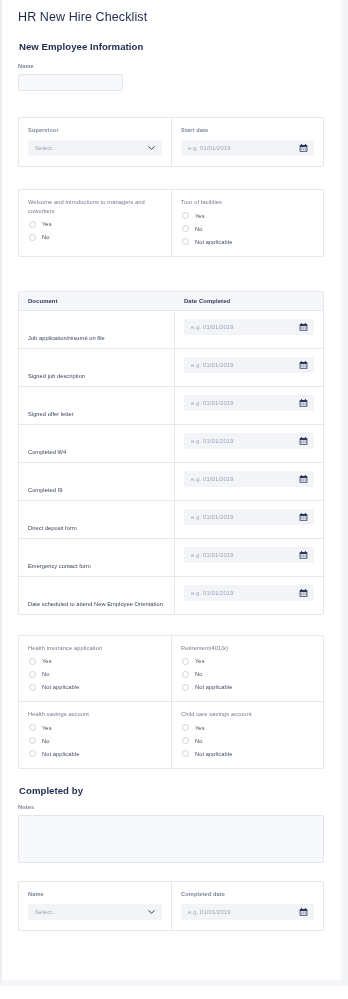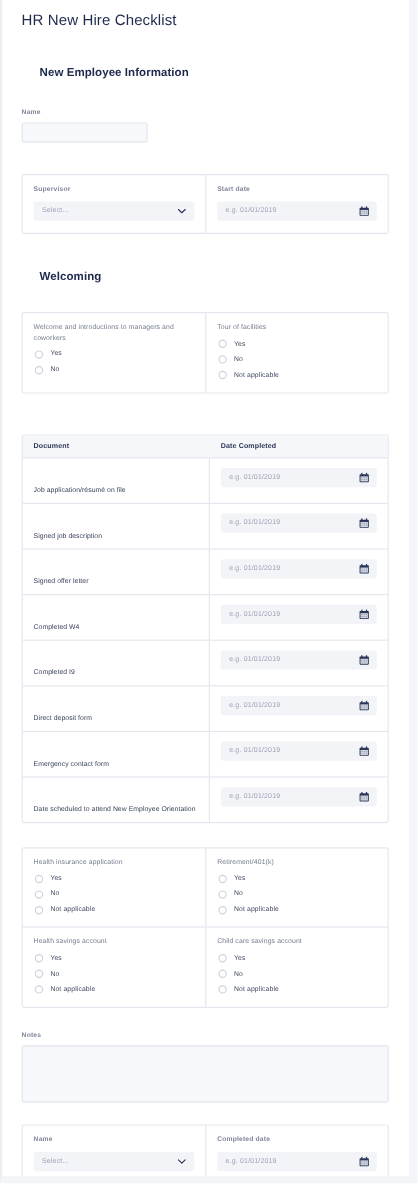--- a/index.html
+++ b/index.html
@@ -46,21 +46,21 @@
     letter-spacing: .1px;
     margin: 0;
     padding: 9px 0 0 0;
     line-height: 16px;
   }
   .section-title {
     color: #1f2a4e;
     font-size: 9.6px;
     font-weight: 700;
     letter-spacing: .05px;
-    margin: 15px;
+    margin: 1px;
     line-height: 13px;
   }
   .field-label {
     color: #7c8496;
     font-size: 5.6px;
     font-weight: 700;
     letter-spacing: .15px;
     line-height: 9px;
     display: block;
   }
@@ -271,21 +271,20 @@
                 <rect x="6.2" y="9.0" width="1.5" height="1.3" fill="#8e97ad"></rect>
                 <rect x="9.0" y="9.0" width="1.5" height="1.3" fill="#8e97ad"></rect>
               </svg>
             </div>
           </div>
         </div>
       </div>
 
       <div class="gap-14"></div>
 
-      <h2 class="section-title">Welcoming</h2>
       <div class="gap-8"></div>
       <div class="card">
         <div class="split" id="welcoming-split">
             <div class="col">
               <span class="question-label">Welcome and introductions to managers and coworkers</span>
               <div class="radio-row">
                 <span class="radio-dot"></span>
                 <span class="radio-text">Yes</span>
               </div>
               <div class="radio-row">
@@ -564,20 +563,21 @@
               <div class="radio-row">
                 <span class="radio-dot"></span>
                 <span class="radio-text">Not applicable</span>
               </div>
             </div>
           </div>
       </div>
 
       <div class="gap-14"></div>
 
+      <h2 class="section-title">Completed by</h2>
       <div style="height:5px"></div>
       <label class="field-label">Notes</label>
       <div style="height:3px"></div>
       <div class="notes-area"></div>
 
       <div class="gap-18"></div>
 
       <div class="card">
         <div class="split">
           <div class="col">

